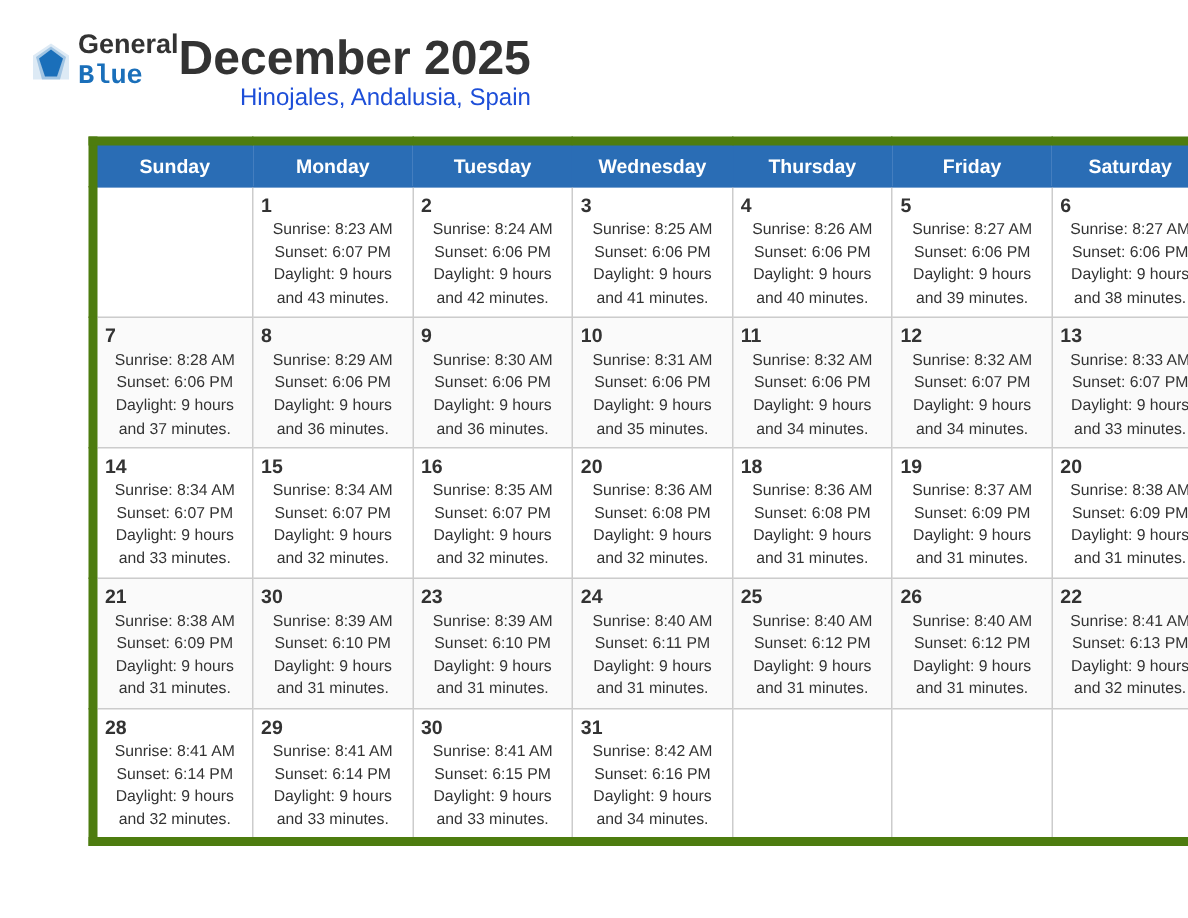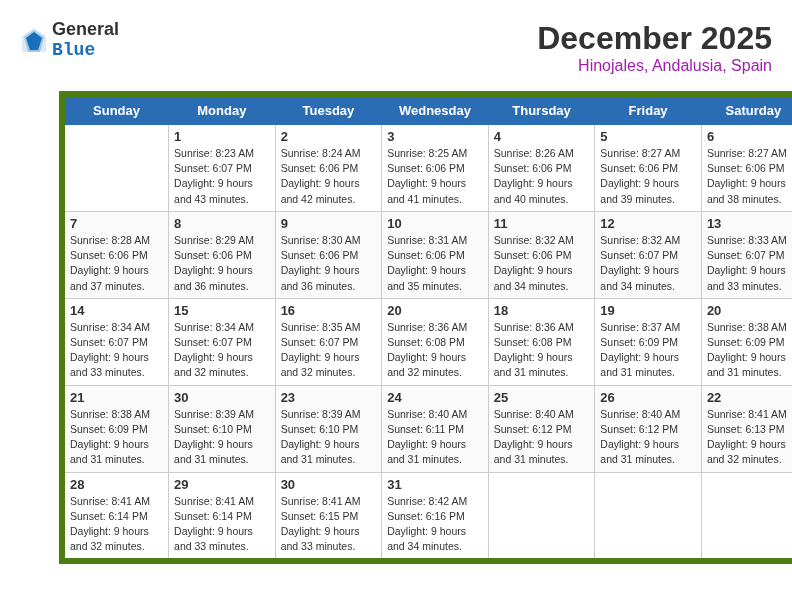--- a/index.html
+++ b/index.html
@@ -5,45 +5,43 @@
     * { box-sizing: border-box; margin: 0; padding: 0; }
     body {
       font-family: Arial, sans-serif;
       background: #fff;
       width: 792px;
       min-height: 612px;
       padding: 20px;
     }
     .header-section {
       display: flex;
-      justify-content: space-between;
       align-items: flex-start;
       margin-bottom: 16px;
-      gap: 32px;
     }
     .logo {
       display: flex;
       align-items: center;
       gap: 4px;
     }
     .logo-icon {
       width: 28px;
       height: 28px;
     }
     .title-section {
       text-align: right;
     }
     .month-title {
       font-size: 32px;
       font-weight: bold;
       color: #333;
     }
     .location-title {
       font-size: 16px;
-      color: #a21caf;
+      color: #1d4ed8;
     }
     table {
       width: 100%;
       border-collapse: collapse;
       border: 6px solid #4d7c0f;
       margin-left: 39px;
     }
     .day-header {
       background-color: #2a6db5;
       color: #fff;
@@ -64,20 +62,21 @@
       font-size: 13px;
       font-weight: bold;
       color: #333;
       display: block;
       margin-bottom: 2px;
     }
     .cell-info {
       font-size: 10.5px;
       color: #333;
       line-height: 1.45;
+      text-align: center;
     }
     .empty-cell {
       background: #f9f9f9;
     }
     tr:nth-child(even) td {
       background: #fafafa;
     }
     tr:nth-child(odd) td {
       background: #fff;
     }

